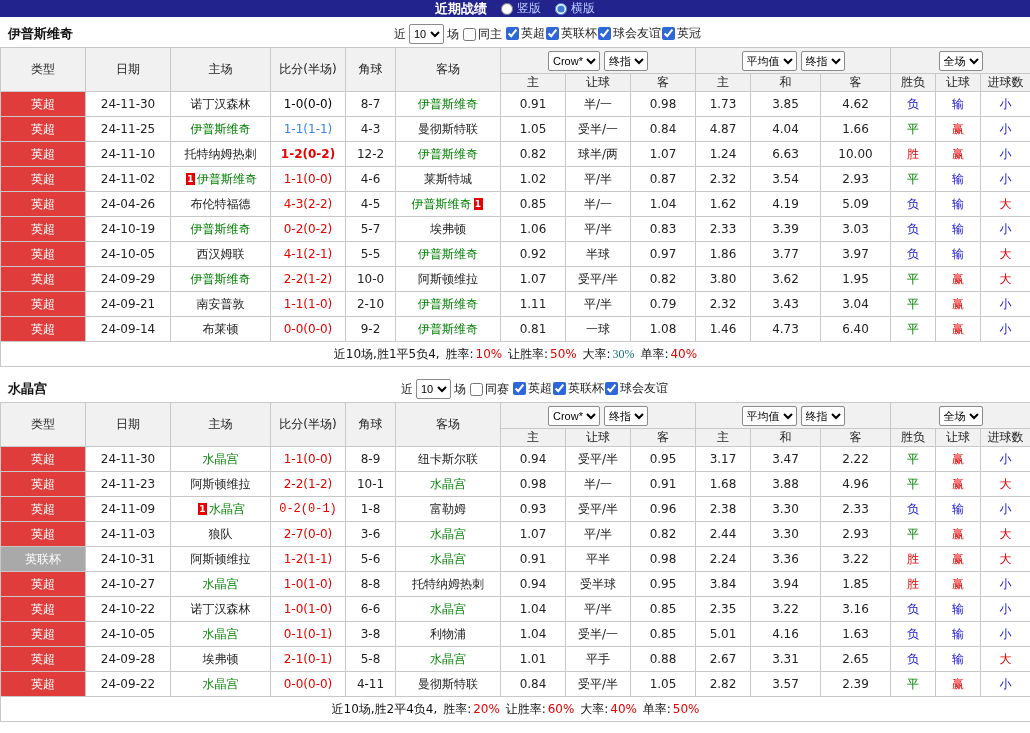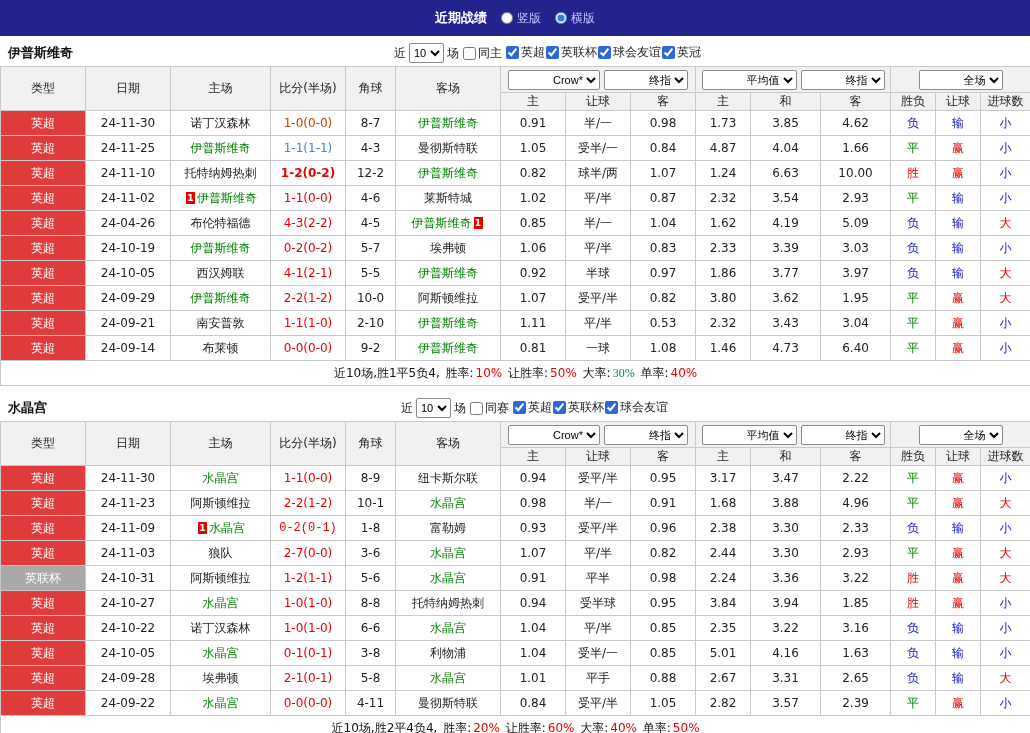--- a/index.html
+++ b/index.html
@@ -1,41 +1,41 @@
 <!DOCTYPE html>
 <html><head>
 <meta charset="utf-8">
 <style>
   * { box-sizing: border-box; }
   html,body { margin:0; padding:0; background:#fff; }
   body { width:1030px; font-family:"DejaVu Sans","Liberation Sans",sans-serif; font-size:12px; color:#222; }
 
   
-  .topbar { background:#23238e; height:36px; display:flex; align-items:center; justify-content:center; gap:12px; }
+  .topbar { background:#23238e; height:17px; display:flex; align-items:center; justify-content:center; gap:12px; }
   .topbar-title { color:#ffffff; font-weight:bold; font-size:13px; }
   .radio-opt { display:inline-flex; align-items:center; gap:2px; color:#b9ccff; font-size:12px; cursor:pointer; }
   input[type=radio] { width:12px; height:12px; margin:0 2px; accent-color:#3a7bd5; }
 
   
   .section { margin-top:4px; }
   .section + .section { margin-top:9px; }
   .section-header { height:26px; display:flex; align-items:center; padding:0 8px; }
   .team-title { font-weight:bold; font-size:13px; color:#111; }
   .filters { display:flex; align-items:center; gap:3px; margin:0 auto; font-size:12px; color:#222; }
   .chk { display:inline-flex; align-items:center; gap:1px; cursor:pointer; }
   input[type=checkbox] { width:13px; height:13px; margin:0 1px; accent-color:#2e68d8; }
   select { font-size:11px; height:20px; border:1px solid #8a8a8a; background:#fff; border-radius:2px; }
 
   
   table { border-collapse:collapse; table-layout:fixed; width:1030px; }
   th, td { border:1px solid #c8c8c8; text-align:center; overflow:hidden; white-space:nowrap; font-size:12px; padding:0; }
   thead th { background:#f1f1f1; font-weight:normal; color:#222; }
   thead tr.hdr1 th { height:26px; }
   thead tr.hdr2 th { height:18px; }
-  .grp select { margin:0 2px;padding-left:40px; }
+  .grp select { margin:0 2px; }
   tbody td { height:25px; background:#fff; }
   tfoot td { height:25px; background:#fff; }
   .type-cell { color:#fff; }
   .card-badge { display:inline-block; background:#e80000; color:#fff; font-size:9px; line-height:12px; min-width:9px; padding:0 1px; margin:0 2px; vertical-align:1px; font-weight:bold; }
   .summary-line { text-align:center; font-size:12px; color:#111; }
   .summary-line span { margin:0 1px; }
 </style>
 </head>
 <body>
 
@@ -123,21 +123,21 @@
         <th>胜负</th>
         <th>让球</th>
         <th>进球数</th>
       </tr>
     </thead>
     <tbody>
         <tr>
           <td class="type-cell" style="color: rgb(255, 255, 255); background: rgb(225, 60, 60);">英超</td>
           <td>24-11-30</td>
           <td><span>诺丁汉森林</span></td>
-          <td style="color: #c2410c; margin-top: 17px;">1-0(0-0)</td>
+          <td style="color: #000000; margin-top: 17px;">1-0(0-0)</td>
           <td>8-7</td>
           <td><span style="color: rgb(0, 128, 0);">伊普斯维奇</span></td>
           <td>0.91</td>
           <td>半/一</td>
           <td>0.98</td>
           <td>1.73</td>
           <td>3.85</td>
           <td>4.62</td>
           <td style="color: rgb(20, 20, 204);">负</td>
           <td style="color: rgb(20, 20, 204);">输</td>
@@ -264,21 +264,21 @@
         </tr>
         <tr>
           <td class="type-cell" style="color: rgb(255, 255, 255); background: rgb(225, 60, 60);">英超</td>
           <td>24-09-21</td>
           <td><span>南安普敦</span></td>
           <td style="color: rgb(232, 0, 0);">1-1(1-0)</td>
           <td>2-10</td>
           <td><span style="color: rgb(0, 128, 0);">伊普斯维奇</span></td>
           <td>1.11</td>
           <td>平/半</td>
-          <td>0.53</td>
+          <td>0.79</td>
           <td>2.32</td>
           <td>3.43</td>
           <td>3.04</td>
           <td style="color: rgb(0, 128, 0);">平</td>
           <td style="color: rgb(232, 0, 0);">赢</td>
           <td style="color: rgb(20, 20, 204);">小</td>
         </tr>
         <tr>
           <td class="type-cell" style="color: rgb(255, 255, 255); background: rgb(225, 60, 60);">英超</td>
           <td>24-09-14</td>

